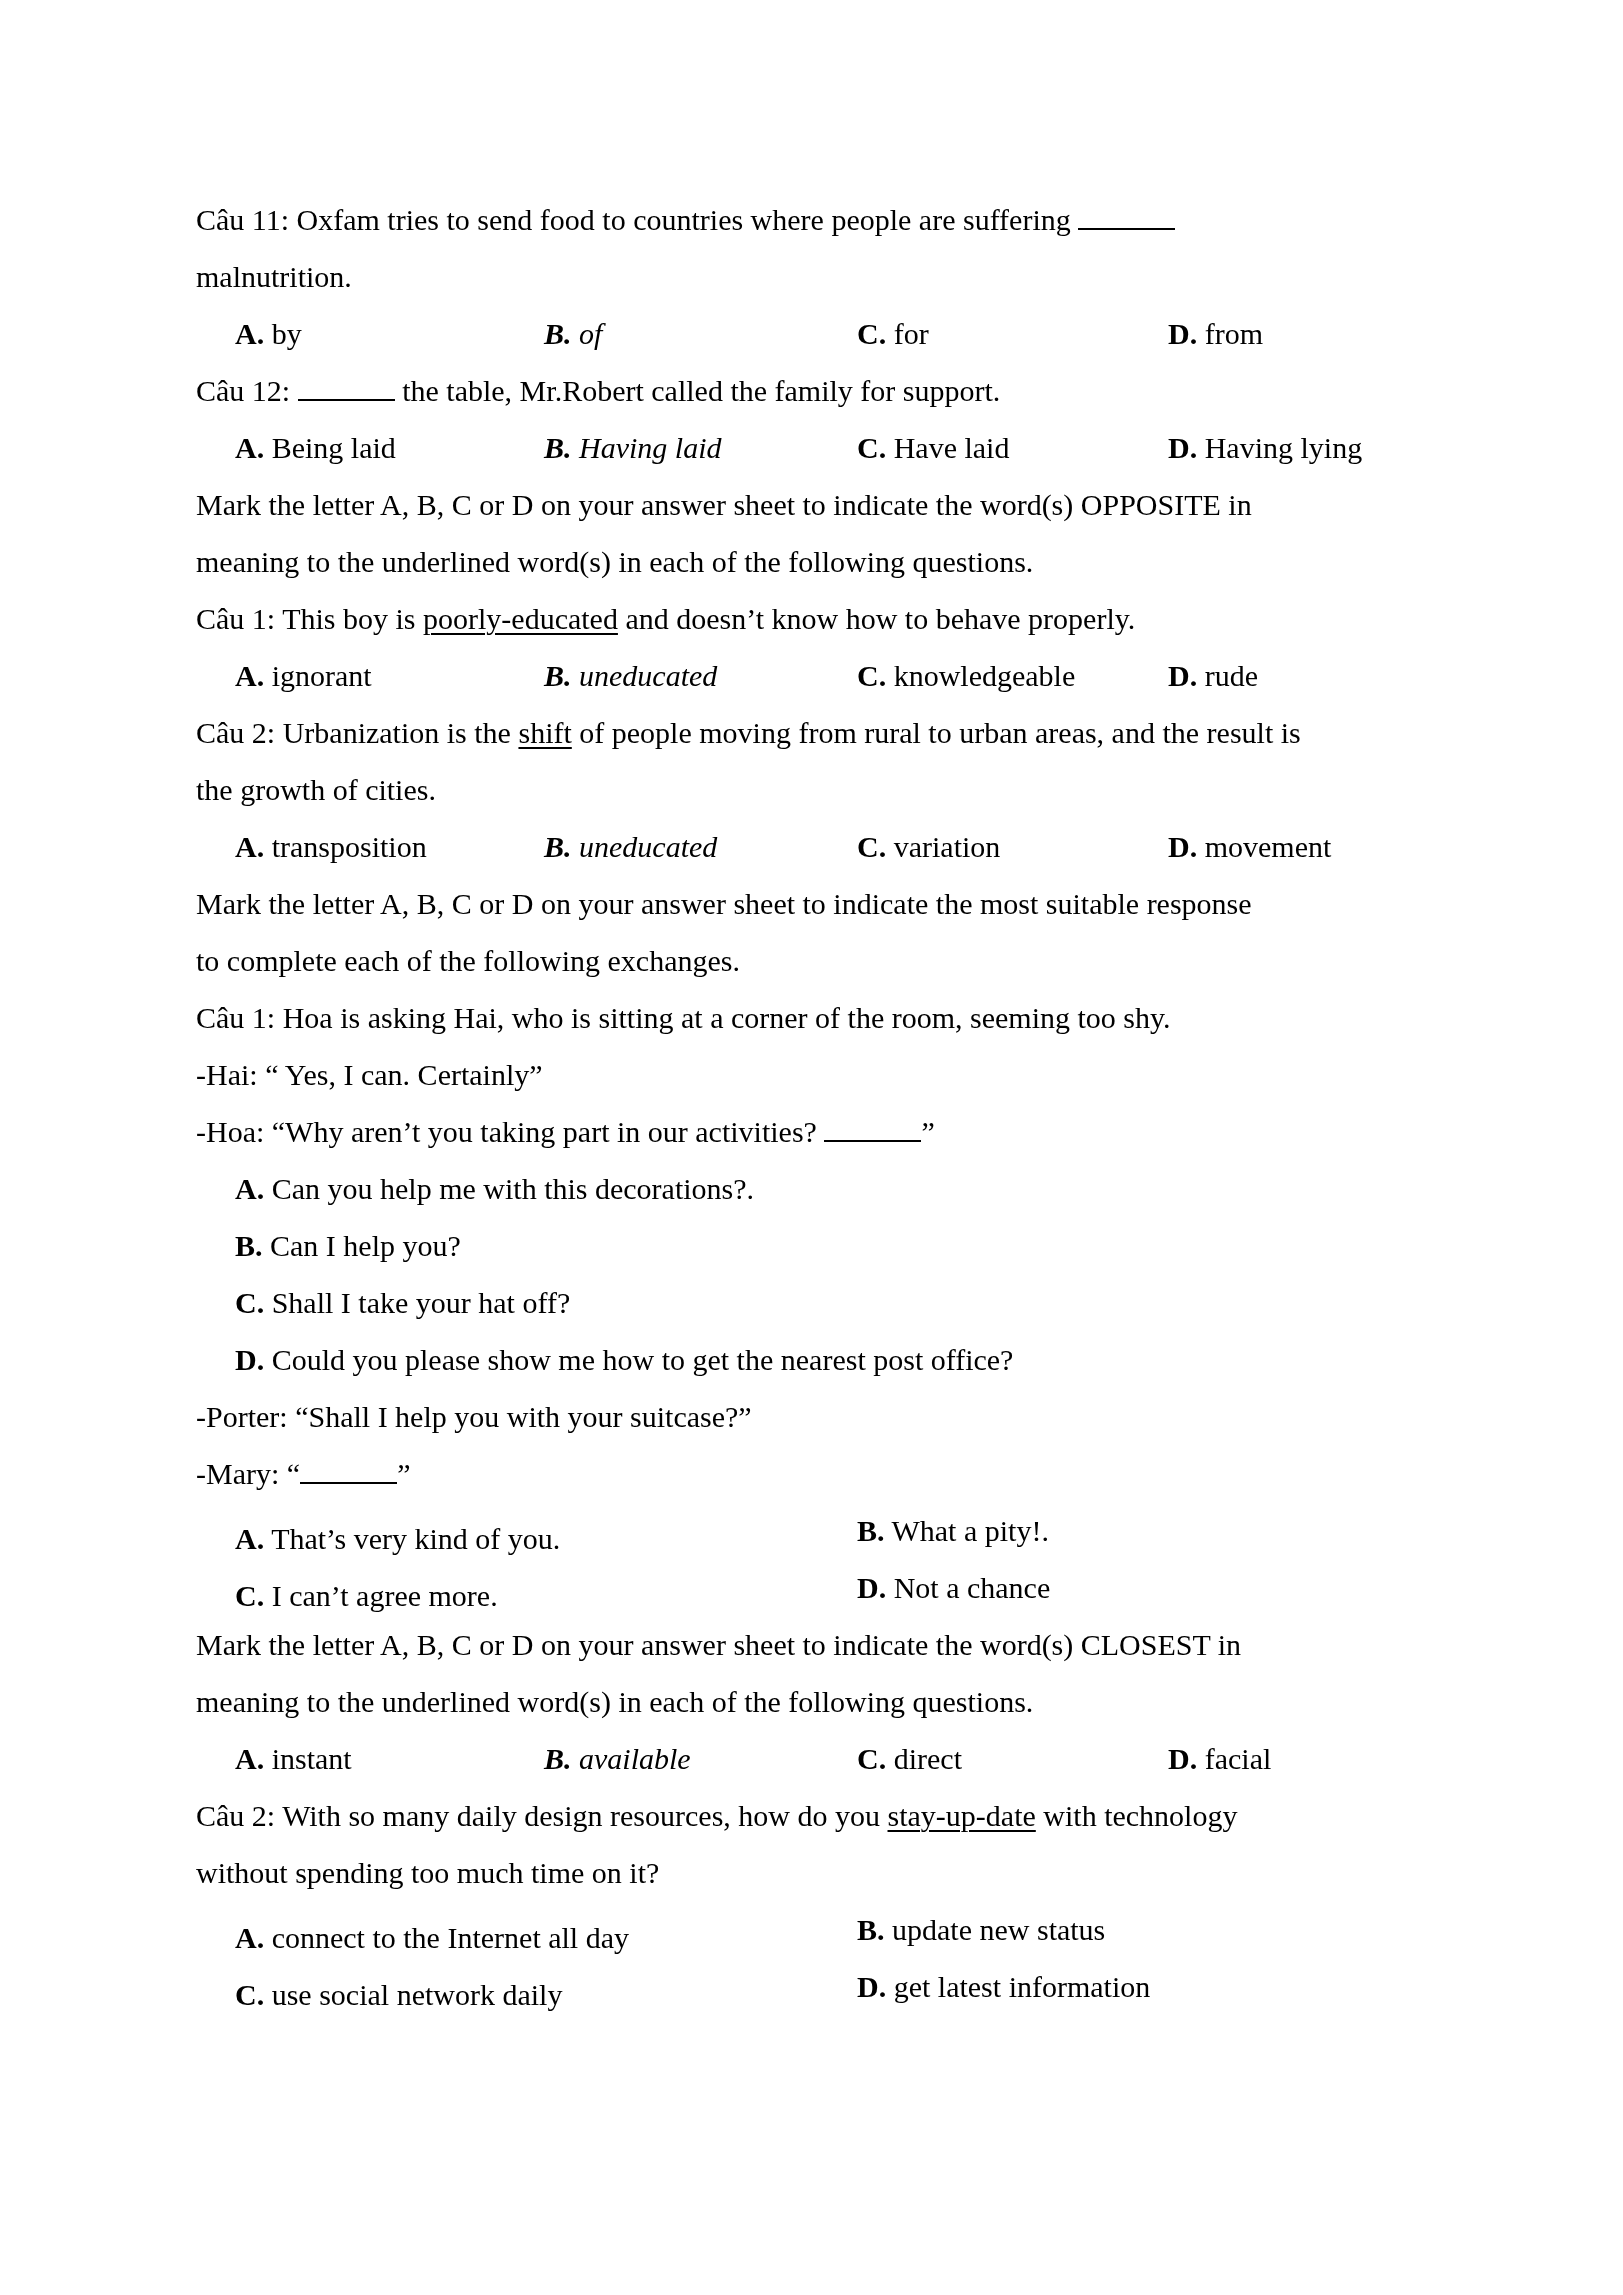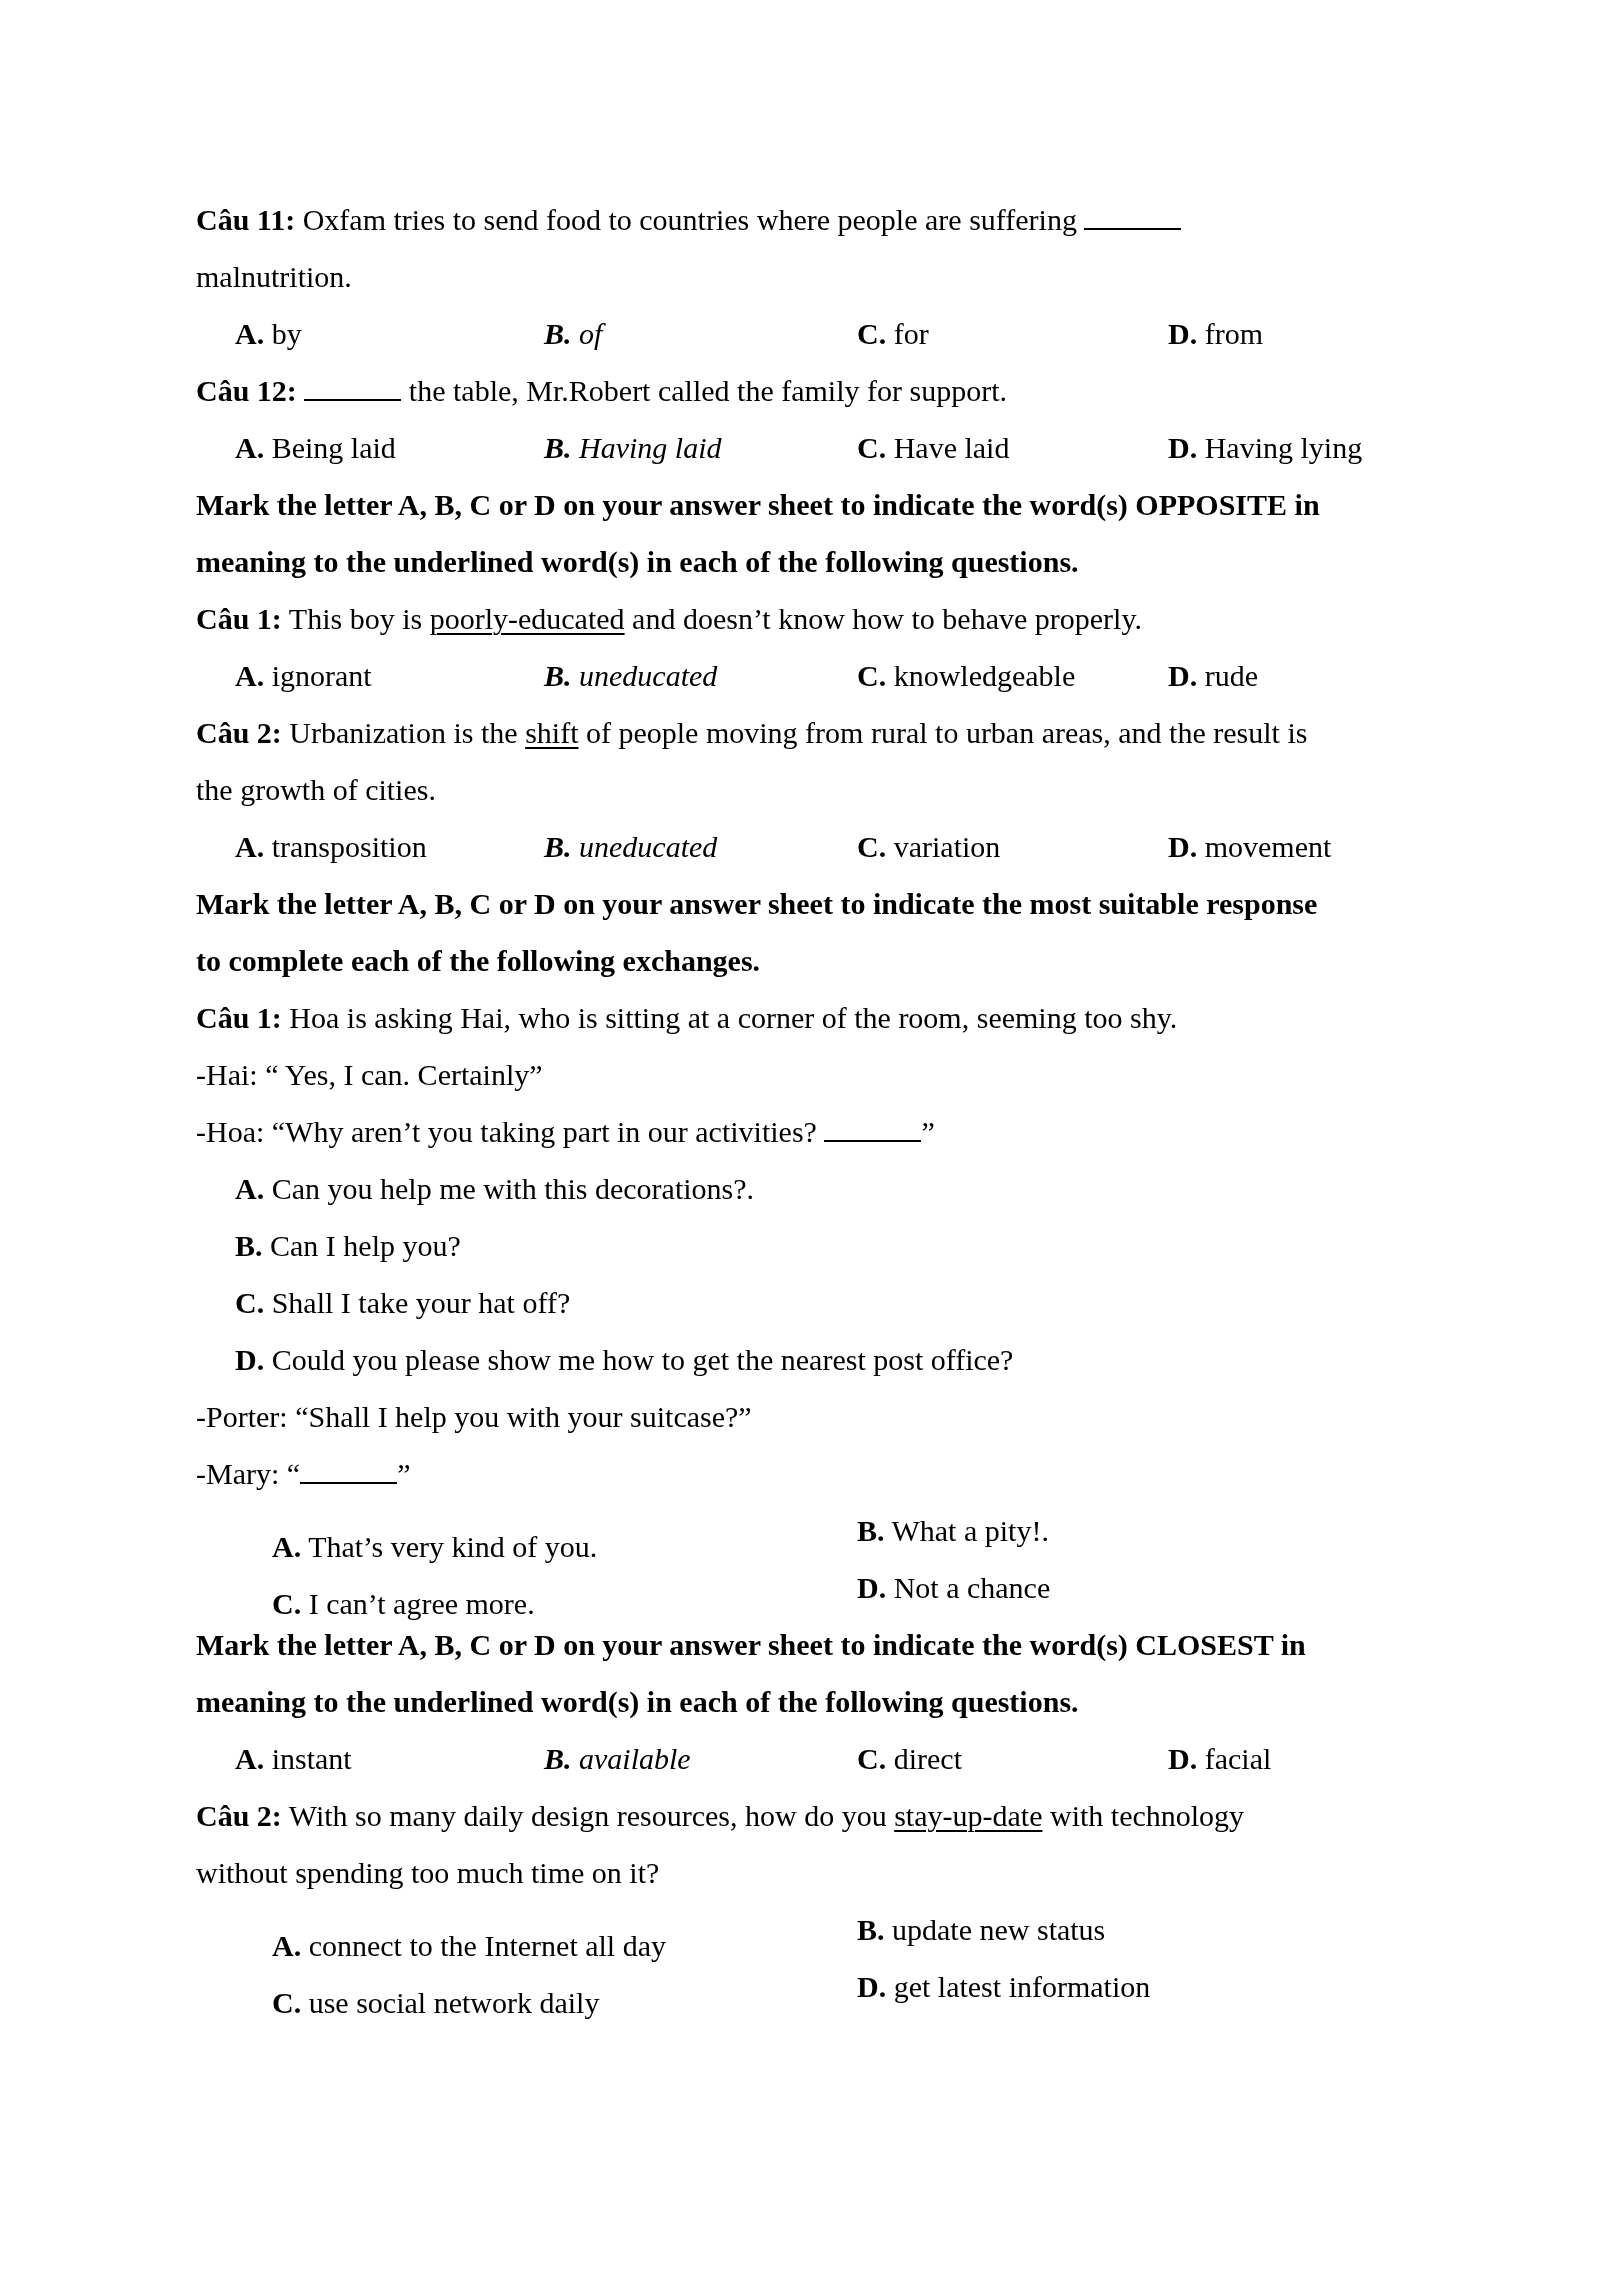--- a/index.html
+++ b/index.html
@@ -1,25 +1,25 @@
 <!DOCTYPE html>
 <html style="font-size:10.5px"><head>
 <meta charset="utf-8">
 <style>
   html, body { margin: 0; padding: 0; background: #ffffff; }
   body { width: 1623px; height: 2295px; position: relative; overflow: hidden;
          font-family: "Liberation Serif", "DejaVu Serif", serif; color: #000; }
   .page { position: absolute; left: 196px; top: 191px; width: 1243px; }
   .line { height: 57px; line-height: 57px; font-size: 30px; white-space: nowrap; }
-  .b { font-weight: bold; }
+  .b { font-weight: normal; }
   .u { text-decoration: underline; text-decoration-thickness: 2px; text-underline-offset: 3.9px; }
   .opt-row { padding-left: 39px; position: relative; }
   .opt4 { position: absolute; top: 0; }
   .c0 { left: 39px; } .c1 { left: 348px; font-style: italic; } .c2 { left: 661px; } .c3 { left: 972px; }
-  .opt2a { position: absolute; top: 16px; left: 39px; margin-left: 37px; }
+  .opt2a { position: absolute; top: 8px; left: 39px; }
   .opt2b { position: absolute; top: 0; left: 661px; }
   .blank { display: inline-block; border-bottom: 2px solid #000; width: 97px; height: 22px; vertical-align: baseline; }
   .letter { font-weight: bold; }
 </style>
 </head>
 <body>
 
 <div class="page">
 
   <div class="line">

